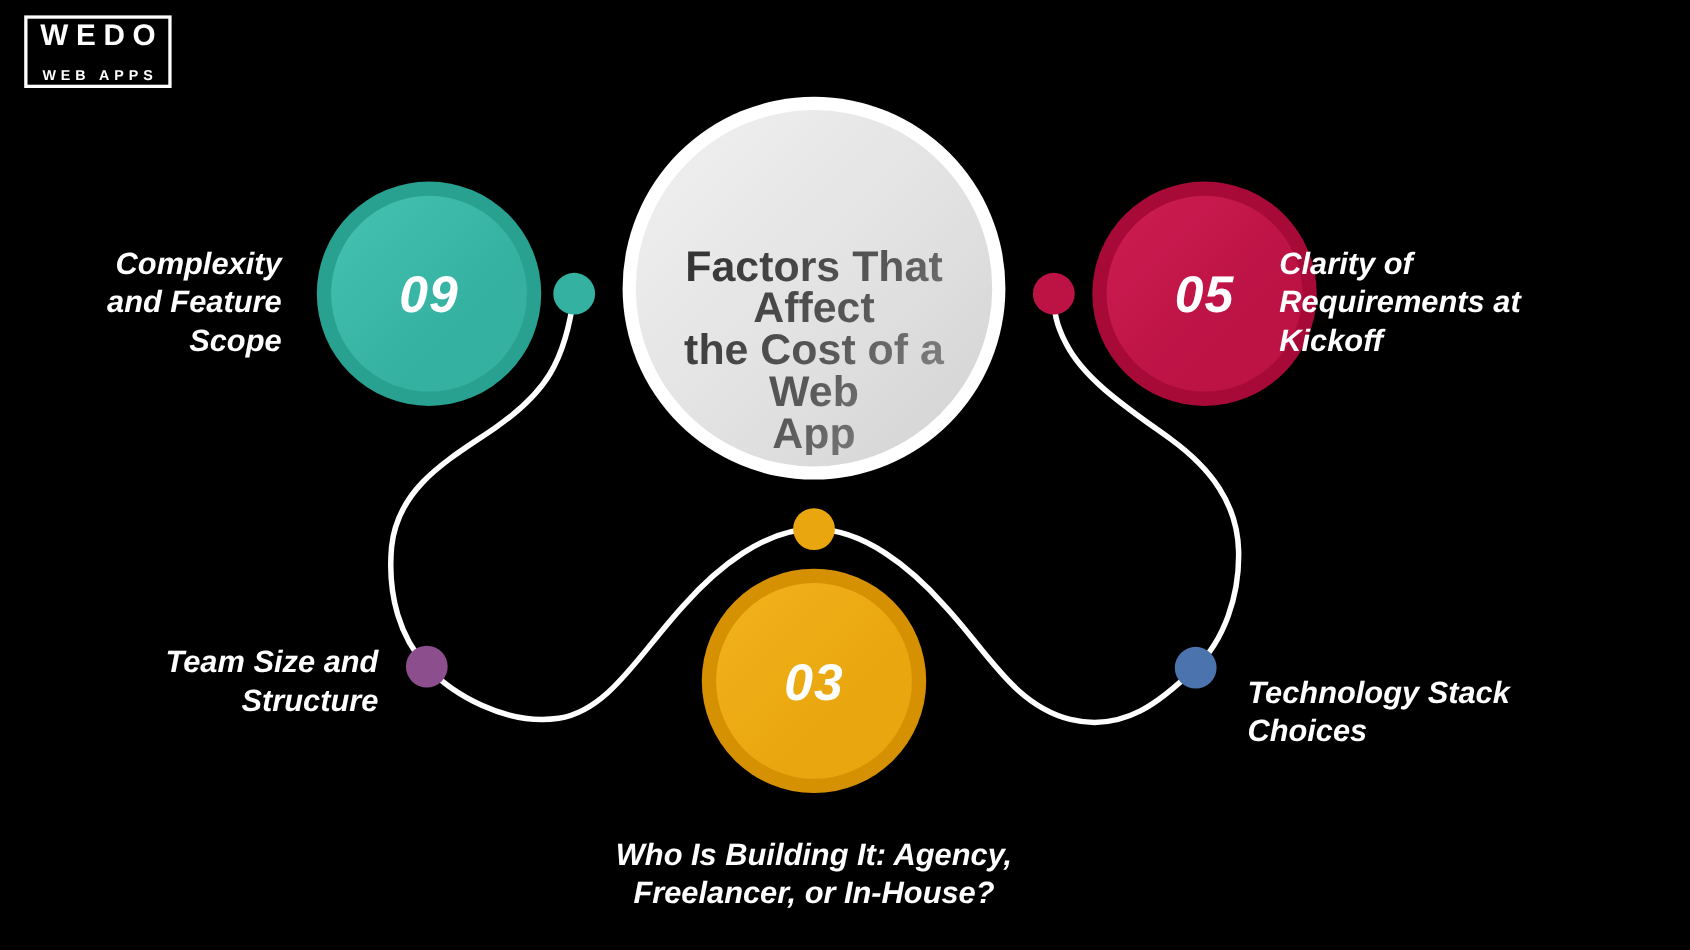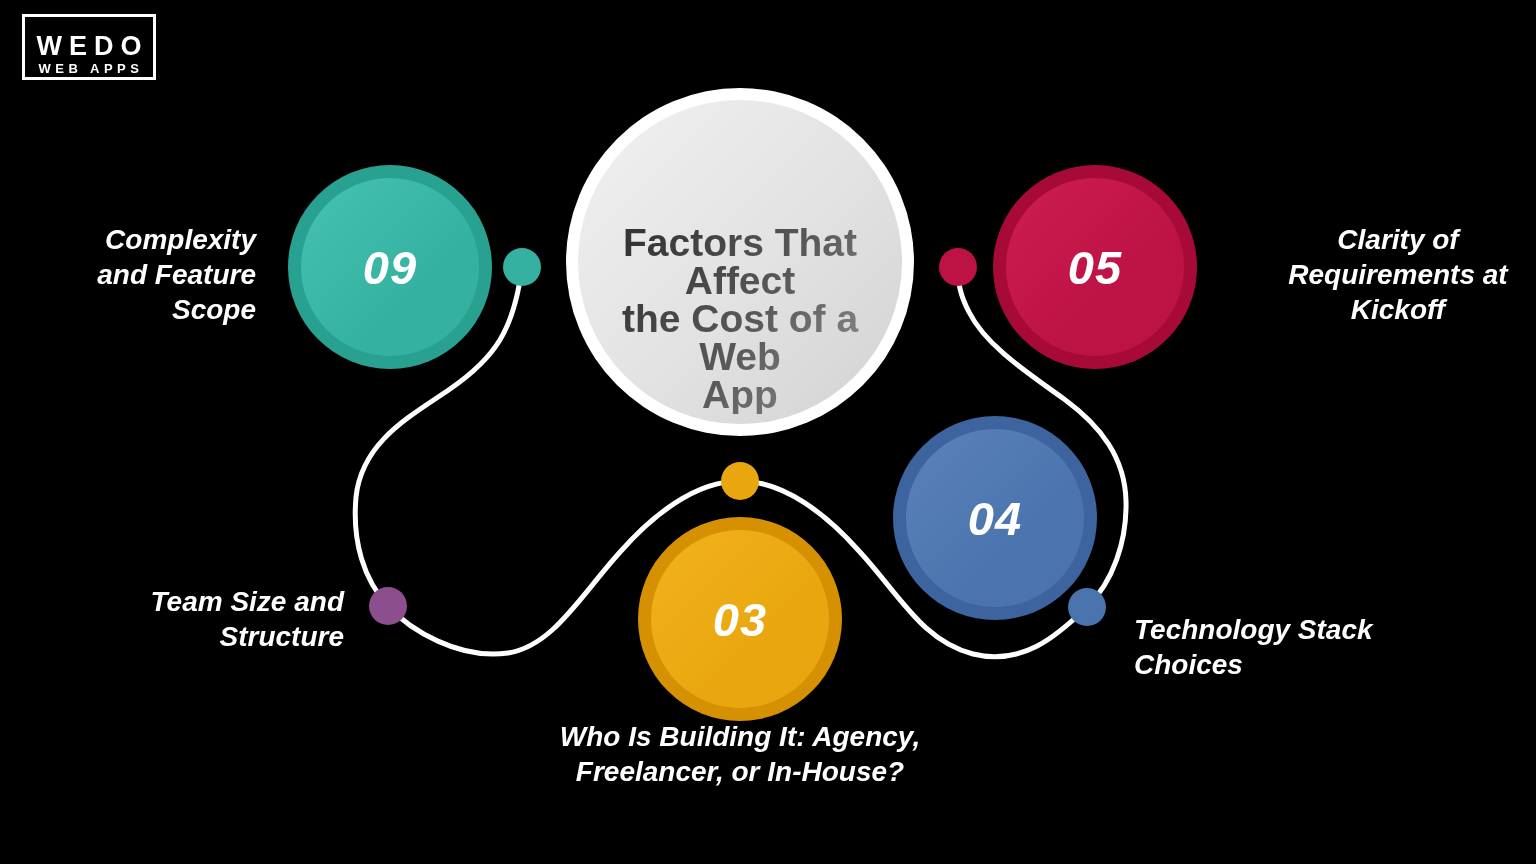--- a/index.html
+++ b/index.html
@@ -4,21 +4,21 @@
 <style>
   html,body{margin:0;padding:0;background:#000;}
   .stage{
     position:relative;width:1536px;height:864px;background:#000;overflow:hidden;
     font-family:"Liberation Sans",sans-serif;
   }
   
   .logo{
     position:absolute;left:22px;top:14px;width:134px;height:66px;
     border:3px solid #fff;box-sizing:border-box;
-    display:flex;flex-direction:column;align-items:center;justify-content:flex-end;
+    display:flex;flex-direction:column;align-items:center;justify-content:space-between;
     color:#fff;
   }
   .logo-line1{font-size:27px;font-weight:700;letter-spacing:7px;line-height:30px;margin-left:7px;}
   .logo-line2{font-size:13px;font-weight:700;letter-spacing:4.5px;line-height:16px;margin-left:4px;}
   
   .connector-svg{position:absolute;left:0;top:0;z-index:1;}
   
   .dot{
     position:absolute;width:38px;height:38px;border-radius:50%;z-index:3;
     background:var(--base,#ccc);
@@ -55,23 +55,23 @@
     -webkit-background-clip:text;background-clip:text;
     color:transparent;-webkit-text-fill-color:transparent;
   }
   
   .label{
     position:absolute;color:#fff;font-size:28px;font-weight:700;font-style:italic;
     line-height:35px;white-space:pre-line;z-index:3;
   }
   .label-01{left:56px;top:222px;width:200px;text-align:right;}
   .label-02{left:116px;top:584px;width:228px;text-align:right;}
-  .label-03{left:540px;top:719px;width:400px;text-align:center;}
+  .label-03{left:540px;top:759px;width:400px;text-align:center;}
   .label-04{left:1134px;top:612px;width:310px;text-align:left;}
-  .label-05{left:1268px;top:222px;width:260px;text-align:center;}
+  .label-05{left:1163px;top:222px;width:260px;text-align:left;}
   
   .footer-url{
     position:absolute;left:28px;top:810px;color:#fff;
     font-size:23px;font-weight:400;letter-spacing:1px;z-index:3;
   }
 </style>
 </head>
 <body>
 
 <div class="stage">
@@ -105,24 +105,20 @@
   <div class="dot" style="left: 939px; top: 248px; --base: #BC1244; --rim: #A80A37; --light: #CE1D51;"></div>
 
   <div class="big-circle" style="left: 288px; top: 165px; --base: #35B1A1; --rim: #29A191; --light: #45C2B2;">
     <div class="inner-disc"></div>
     <div class="num">09</div>
   </div>
   <div class="big-circle" style="left: 638px; top: 517px; --base: #E9A60E; --rim: #D69102; --light: #F2B31E;">
     <div class="inner-disc"></div>
     <div class="num">03</div>
   </div>
-  <div class="big-circle" style="left: 893px; top: 416px; --base: #4B73AD; --rim: #3D649E; --light: #5B82BA;">
-    <div class="inner-disc"></div>
-    <div class="num">04</div>
-  </div>
   <div class="big-circle" style="left: 993px; top: 165px; --base: #BC1244; --rim: #A80A37; --light: #CE1D51;">
     <div class="inner-disc"></div>
     <div class="num">05</div>
   </div>
 
   <div class="center-circle">
     <div class="center-inner"></div>
   </div>
   <div class="center-title">Factors That Affect
 the Cost of a Web

